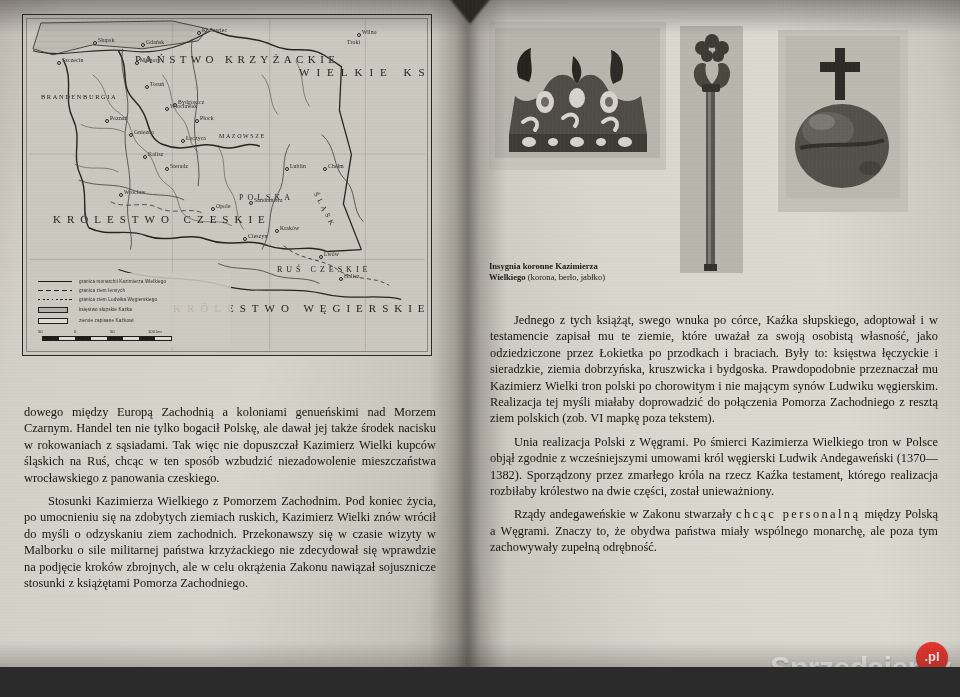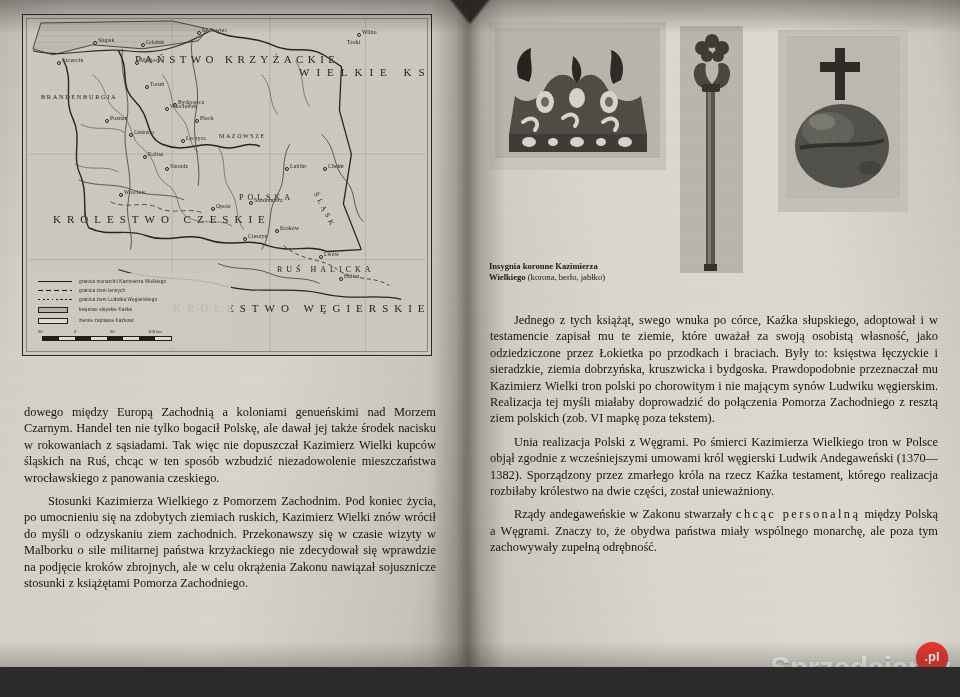--- a/index.html
+++ b/index.html
@@ -191,21 +191,21 @@
           <line x1="6" y1="246" x2="404" y2="246"></line>
         </g>
       </svg>
 
       <div class="mlabel big" style="left:112px;top:38px;">PAŃSTWO KRZYŻACKIE</div>
       <div class="mlabel big" style="left:276px;top:44px;width:130px;line-height:26px;letter-spacing:7px;">WIELKIE KSIĘSTWO LITEWSKIE</div>
       <div class="mlabel med" style="left:18px;top:78px;font-size:6.4px;letter-spacing:1.6px;">BRANDENBURGIA</div>
       <div class="mlabel big" style="left:30px;top:192px;width:150px;line-height:24px;letter-spacing:6px;">KRÓLESTWO CZESKIE</div>
       <div class="mlabel big" style="left:150px;top:282px;width:190px;line-height:22px;letter-spacing:6px;">KRÓLESTWO WĘGIERSKIE</div>
       <div class="mlabel med" style="left:216px;top:178px;font-size:8px;letter-spacing:4px;">POLSKA</div>
-      <div class="mlabel med" style="left:254px;top:250px;font-size:8px;letter-spacing:4px;">RUŚ HALICKA</div>
+      <div class="mlabel med" style="left:254px;top:250px;font-size:8px;letter-spacing:4px;">RUŚ CZESKIE</div>
       <div class="mlabel med" style="left:296px;top:176px;font-size:7px;letter-spacing:3.4px;transform:rotate(62deg);transform-origin:left top;">ŚLĄSK</div>
       <div class="mlabel med" style="left:196px;top:118px;font-size:6px;letter-spacing:1.6px;">MAZOWSZE</div>
 
       <div class="cdot" style="left:174px;top:16px;"></div>
       <div class="mlabel city" style="left:179px;top:12px;">Królewiec</div>
       <div class="cdot" style="left:118px;top:28px;"></div>
       <div class="mlabel city" style="left:123px;top:24px;">Gdańsk</div>
       <div class="cdot" style="left:112px;top:46px;"></div>
       <div class="mlabel city" style="left:117px;top:42px;">Malbork</div>
       <div class="cdot" style="left:122px;top:70px;"></div>

